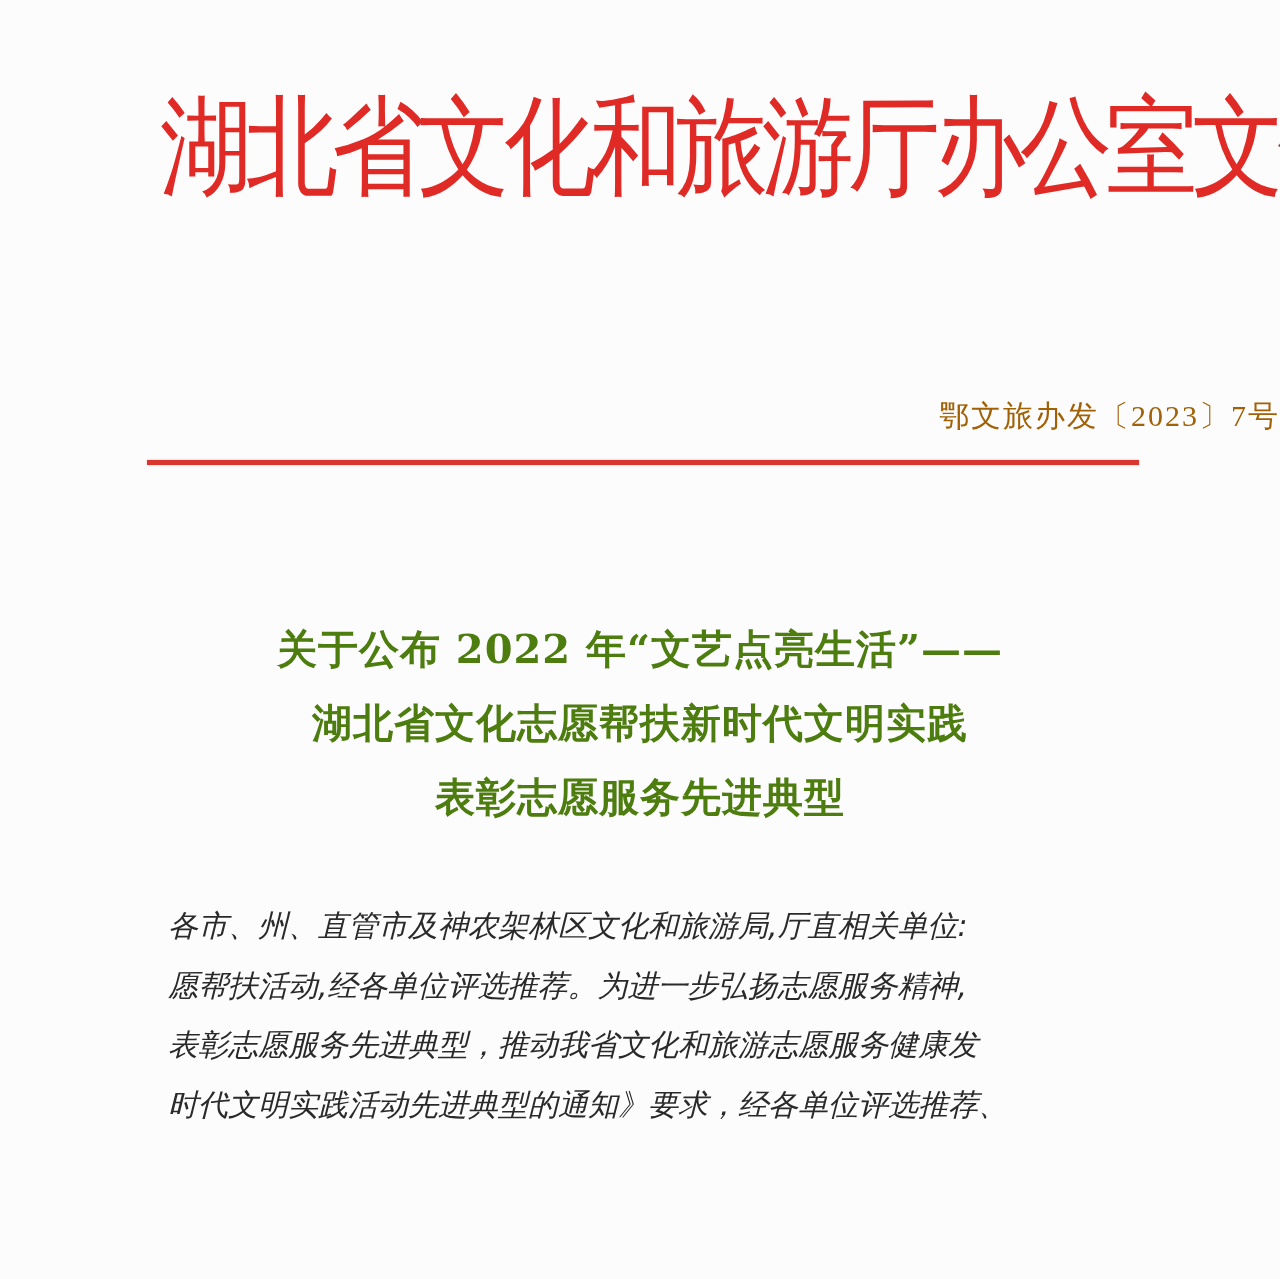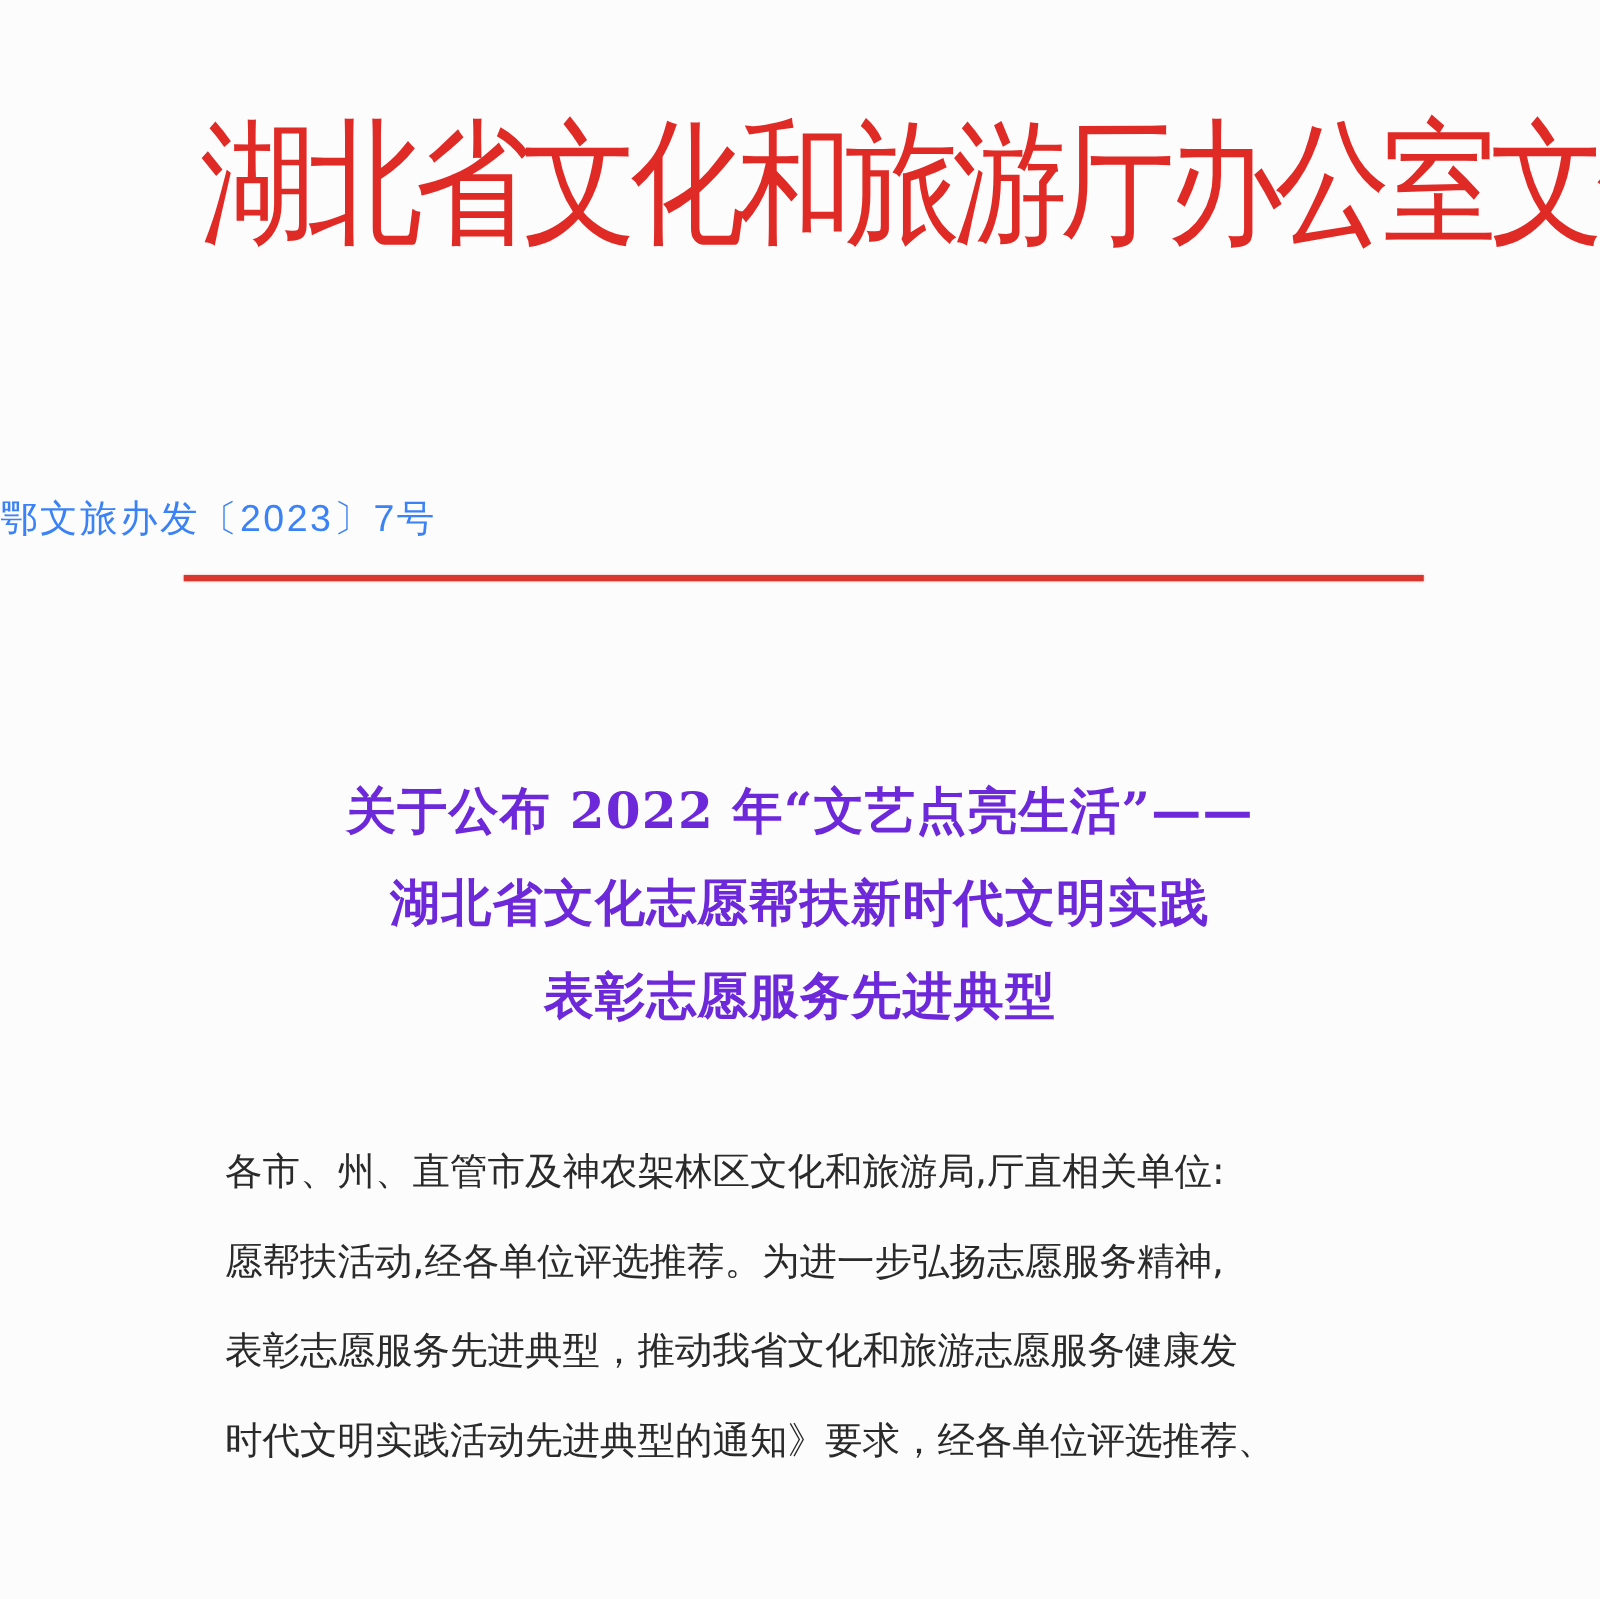--- a/index.html
+++ b/index.html
@@ -17,48 +17,48 @@
     color: #e02a26;
     font-family: "DejaVu Serif", serif;
     font-size: 92px; line-height: 118px;
     letter-spacing: -6px;
     transform: scaleY(1.18);
     transform-origin: top center;
     white-space: nowrap;
   }
   .docnum {
     position: absolute; left: 0; right: 0; top: 396px;
-    text-align: left;
-    font-family: Liberation Sans, sans-serif;
+    text-align: right;
+    font-family: Liberation Serif, serif;
     font-size: 30px; line-height: 40px;
-    color: #3b82f6;
+    color: #a16207;
     letter-spacing: 2px;
   }
   .redline {
     position: absolute; left: 147px; width: 992px; top: 460px; height: 5px;
     background: #d9362f;
     box-shadow: 0 0 2px rgba(230,80,60,0.5);
   }
   .title {
     position: absolute; left: 0; right: 0; top: 612px;
     text-align: center;
     font-family: "DejaVu Serif", serif;
     font-weight: bold;
     font-size: 40px; line-height: 74px;
-    color: #6d28d9;
+    color: #4d7c0f;
     letter-spacing: 1px;
   }
   .title div { white-space: nowrap; }
   .body {
     position: absolute; left: 168px; width: 948px; top: 896px;
     font-family: "DejaVu Sans", sans-serif;
     font-size: 30px; line-height: 59.5px;
     color: #2a2a2a;
   }
-  .body p { margin: 12px; white-space: nowrap; }
+  .body p { margin: 0; white-space: nowrap; font-style: italic; }
   .body .indent { padding-left: 64px; }
 </style>
 </head>
 <body>
 
 <div class="page">
 
   <div class="letterhead">湖北省文化和旅游厅办公室文件</div>
 
   <div class="docnum">鄂文旅办发〔2023〕7号</div>

